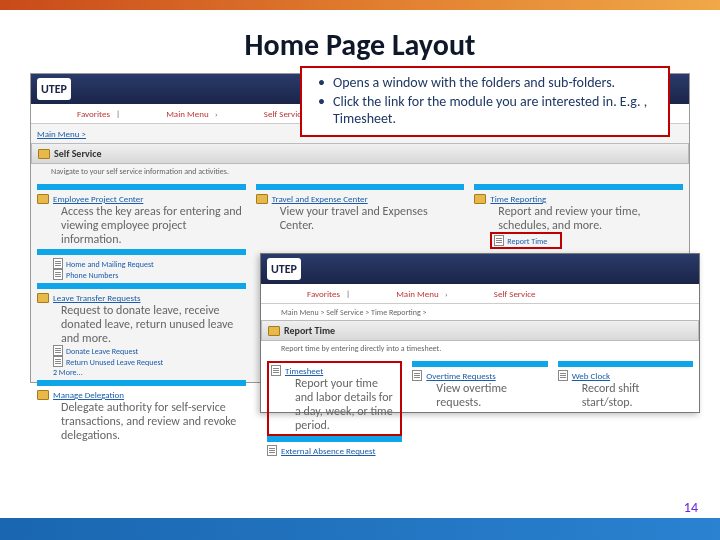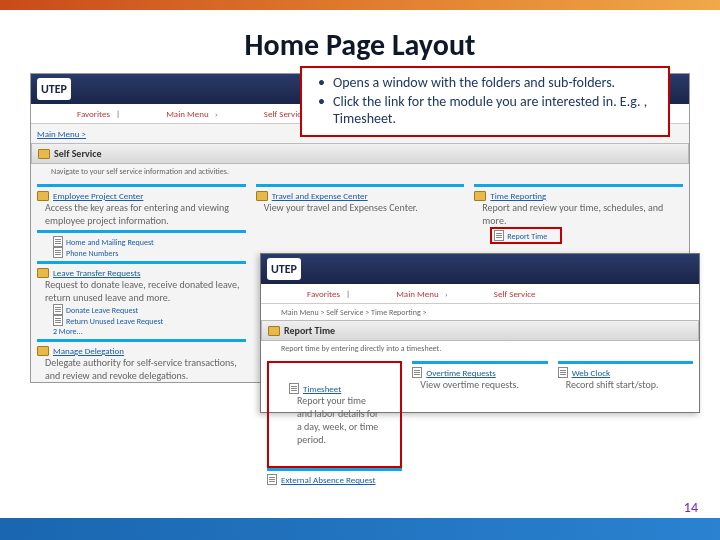--- a/index.html
+++ b/index.html
@@ -14,23 +14,23 @@
   .crumb a { color: #b33; text-decoration: none; margin-right: 4px; margin-left: 40px; }
   .crumb .sep { color: #666; margin-right: 4px; }
   .linkrow { font-size: 9px; color: #1a5caa; padding: 4px 6px; text-decoration: underline; }
   .section-bar { background: linear-gradient(to bottom, #f0f0f0, #d8d8d8); border: 1px solid #bbb; font-size: 10px; font-weight: bold; color: #333; padding: 3px 6px; display: flex; align-items: center; gap: 4px; }
   .folder-ico { width: 12px; height: 10px; background: #e7b84a; border: 1px solid #a87a1a; border-radius: 1px; display: inline-block; }
   .doc-ico { width: 10px; height: 11px; background: #fff; border: 1px solid #888; display: inline-block; position: relative; }
   .doc-ico::before { content:""; position:absolute; top:2px; left:1px; right:1px; height:1px; background:#888; box-shadow: 0 2px 0 #888, 0 4px 0 #888; }
   .blurb { font-size: 8px; color: #666; padding: 2px 6px 4px 20px; }
   .cols { display: flex; gap: 10px; padding: 4px 6px; }
   .col { flex: 1; }
-  .module { border-top: 3px solid #0ea5e9; padding: 3px 0; }
+  .module { border-top: 6px solid #0ea5e9; padding: 3px 0; }
   .mod-h { display: flex; align-items: center; gap: 4px; font-size: 9px; color: #1a5caa; text-decoration: underline; }
-  .mod-d { font-size: 10px; color: #666; margin-left: 8px; }
+  .mod-d { font-size: 12px; color: #666; margin-left: 24px; }
   .sublink { font-size: 8px; color: #1a5caa; margin-left: 16px; display: flex; align-items: center; gap: 3px; }
   .shot1 { height: 310px; }
   .shot2 { position: absolute; top: 190px; left: 260px; width: 440px; height: 160px; border: 1px solid #777; box-shadow: -2px 2px 6px rgba(0,0,0,0.25); background:#fff; }
   .callout { position: absolute; top: 3px; left: 300px; width: 370px; background: #fff; border: 2px solid #c00000; padding: 6px 8px; font-size: 14px; color: #1f3864; z-index: 20; }
   .callout ul { list-style: none; }
   .callout li { display: flex; margin-bottom: 2px; }
   .callout .bullet { margin: 0 8px; }
   .hl-red { border: 2px solid #c00000; }
   .footer { position: absolute; bottom: 0; left: 0; right: 0; height: 22px; background: linear-gradient(to right, #1a66b0, #2a82d0); }
   .pagenum { position: absolute; bottom: 24px; right: 22px; font-size: 14px; color: #6d28d9; }
@@ -157,21 +157,21 @@
       <a>Self Service</a>
     </div>
     <div style="font-size:8px; color:#666; padding:3px 20px;">Main Menu &gt; Self Service &gt; Time Reporting &gt;</div>
     <div class="section-bar">
       <span class="folder-ico"></span>
       <span>Report Time</span>
     </div>
     <div class="blurb">Report time by entering directly into a timesheet.</div>
     <div class="cols">
       <div class="col">
-        <div class="module hl-red" style="padding:20px;">
+        <div class="module hl-red" style="padding:2px;">
           <div class="mod-h">
               <span class="doc-ico"></span>
               <span>Timesheet</span>
             </div>
           <div class="mod-d">Report your time and labor details for a day, week, or time period.</div>
         </div>
         <div class="module">
           <div class="mod-h">
               <span class="doc-ico"></span>
               <span>External Absence Request</span>

